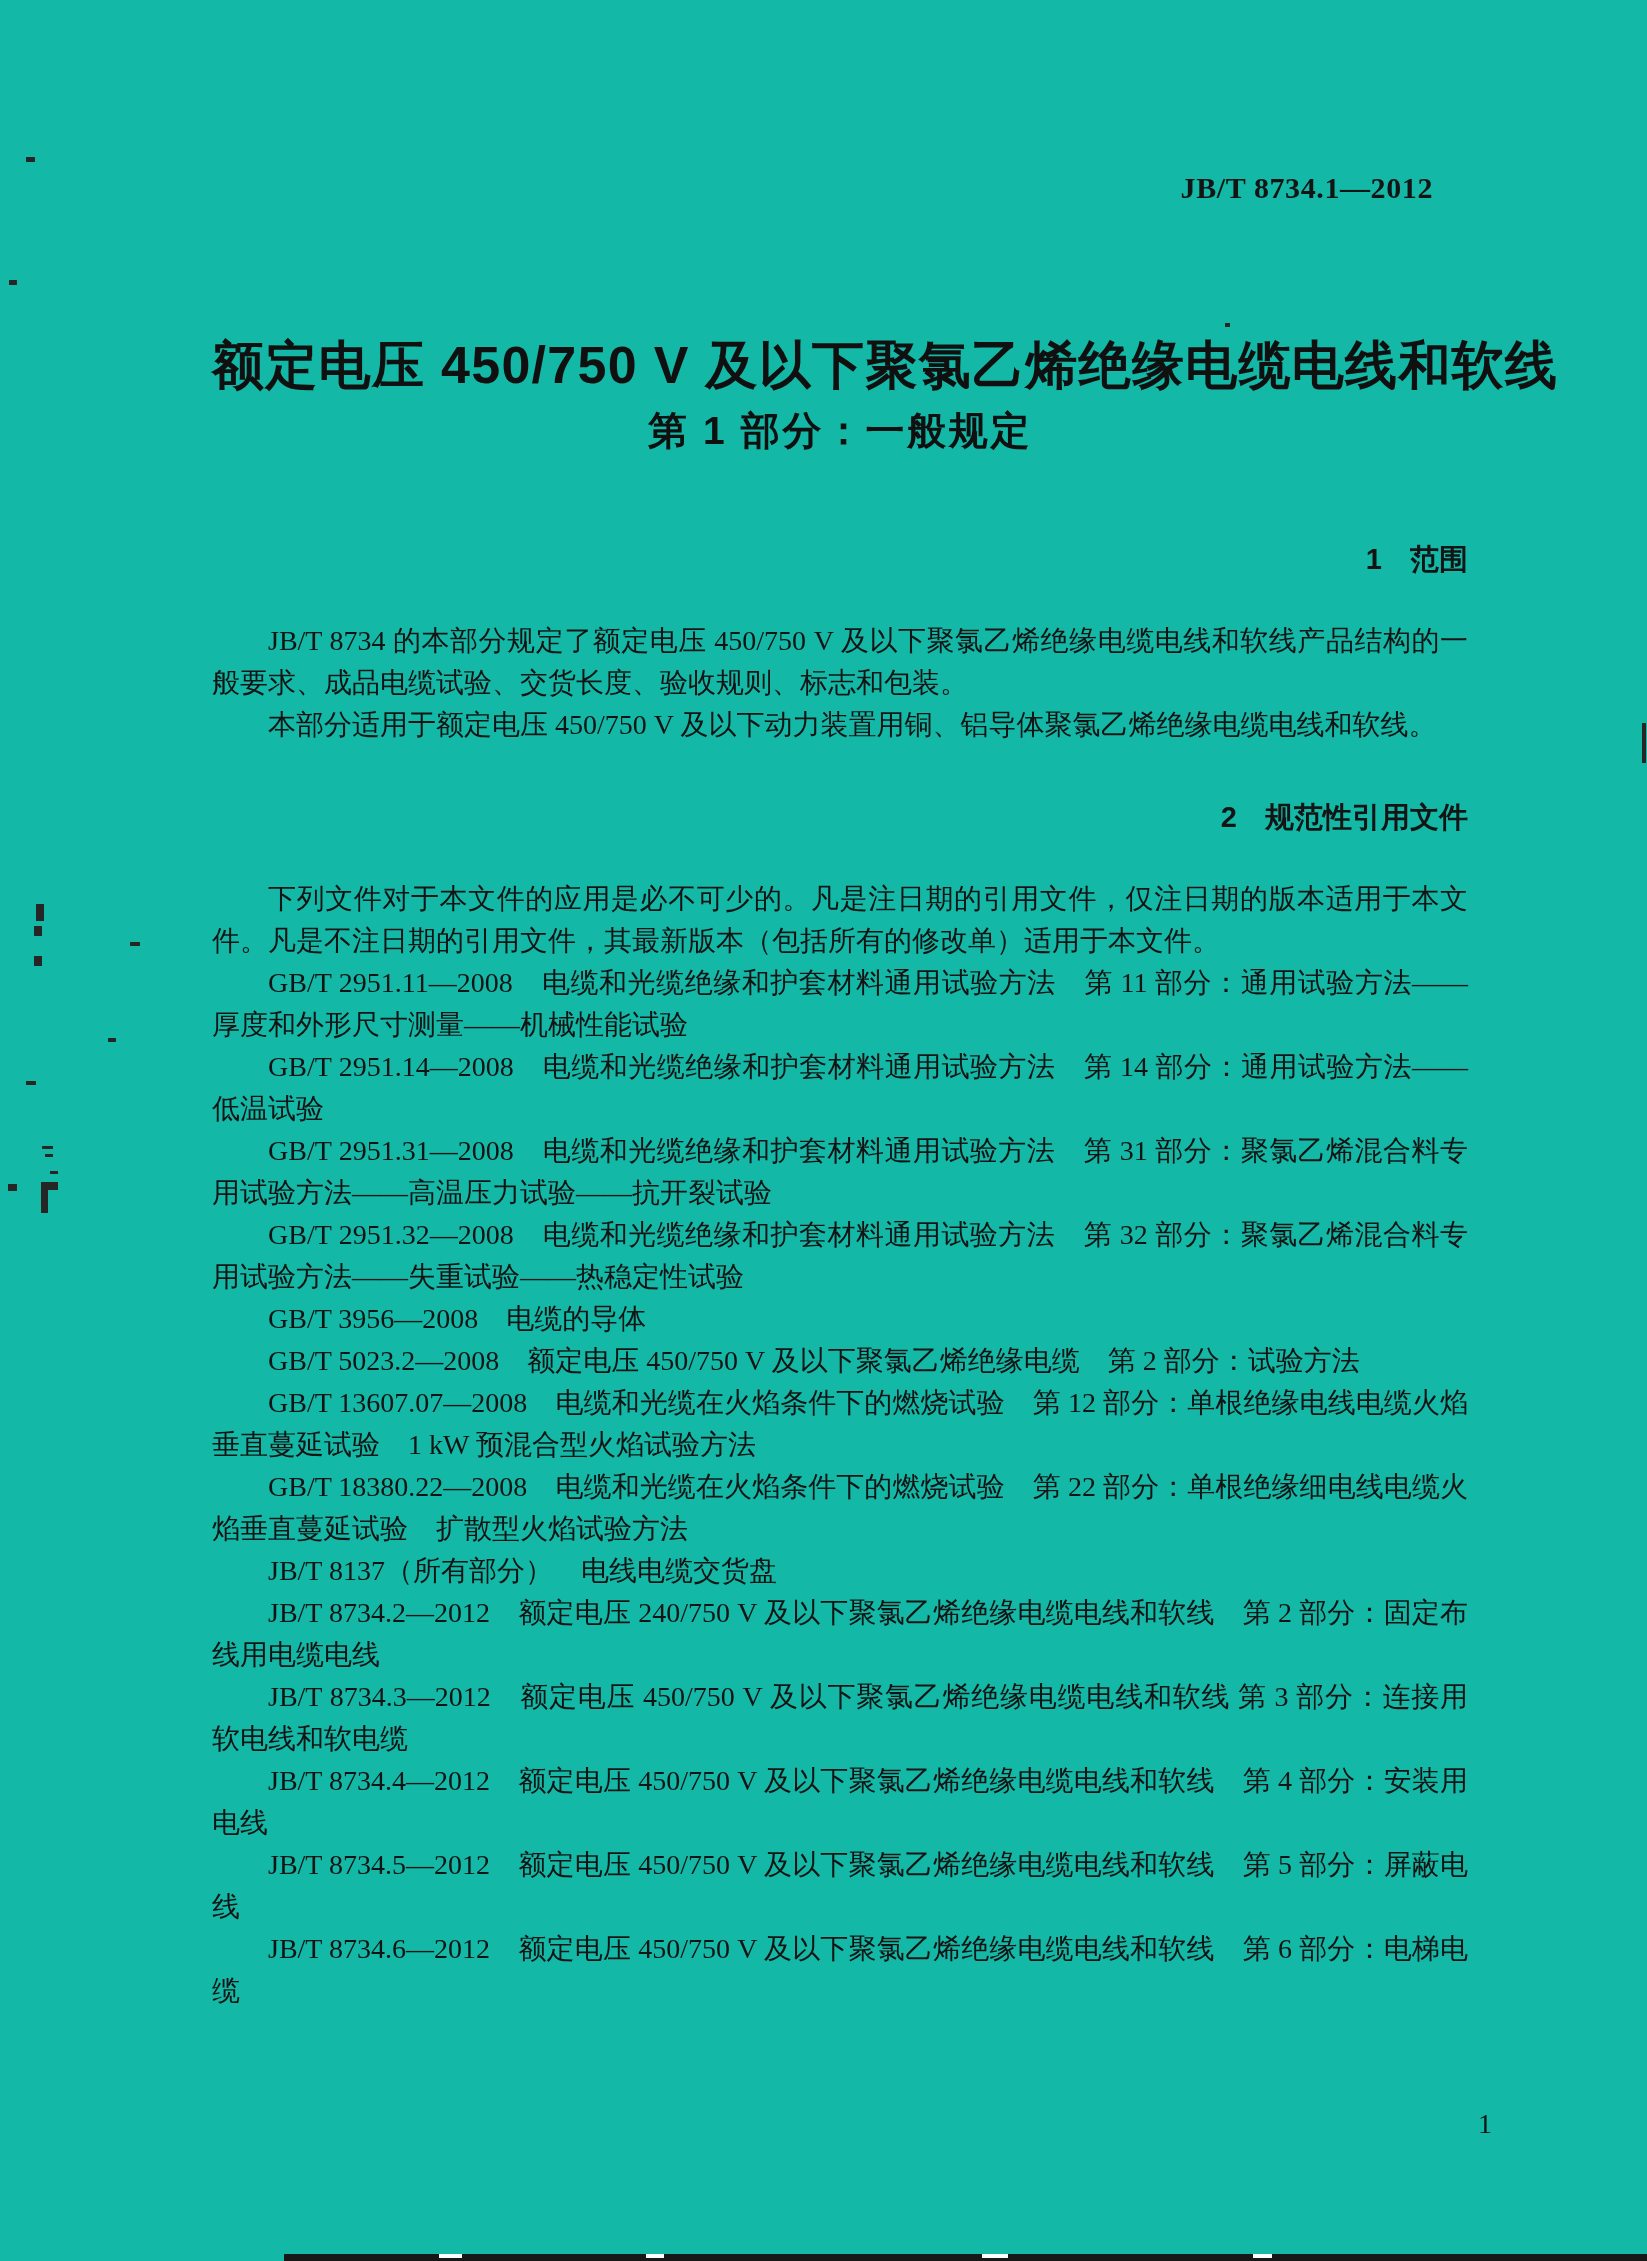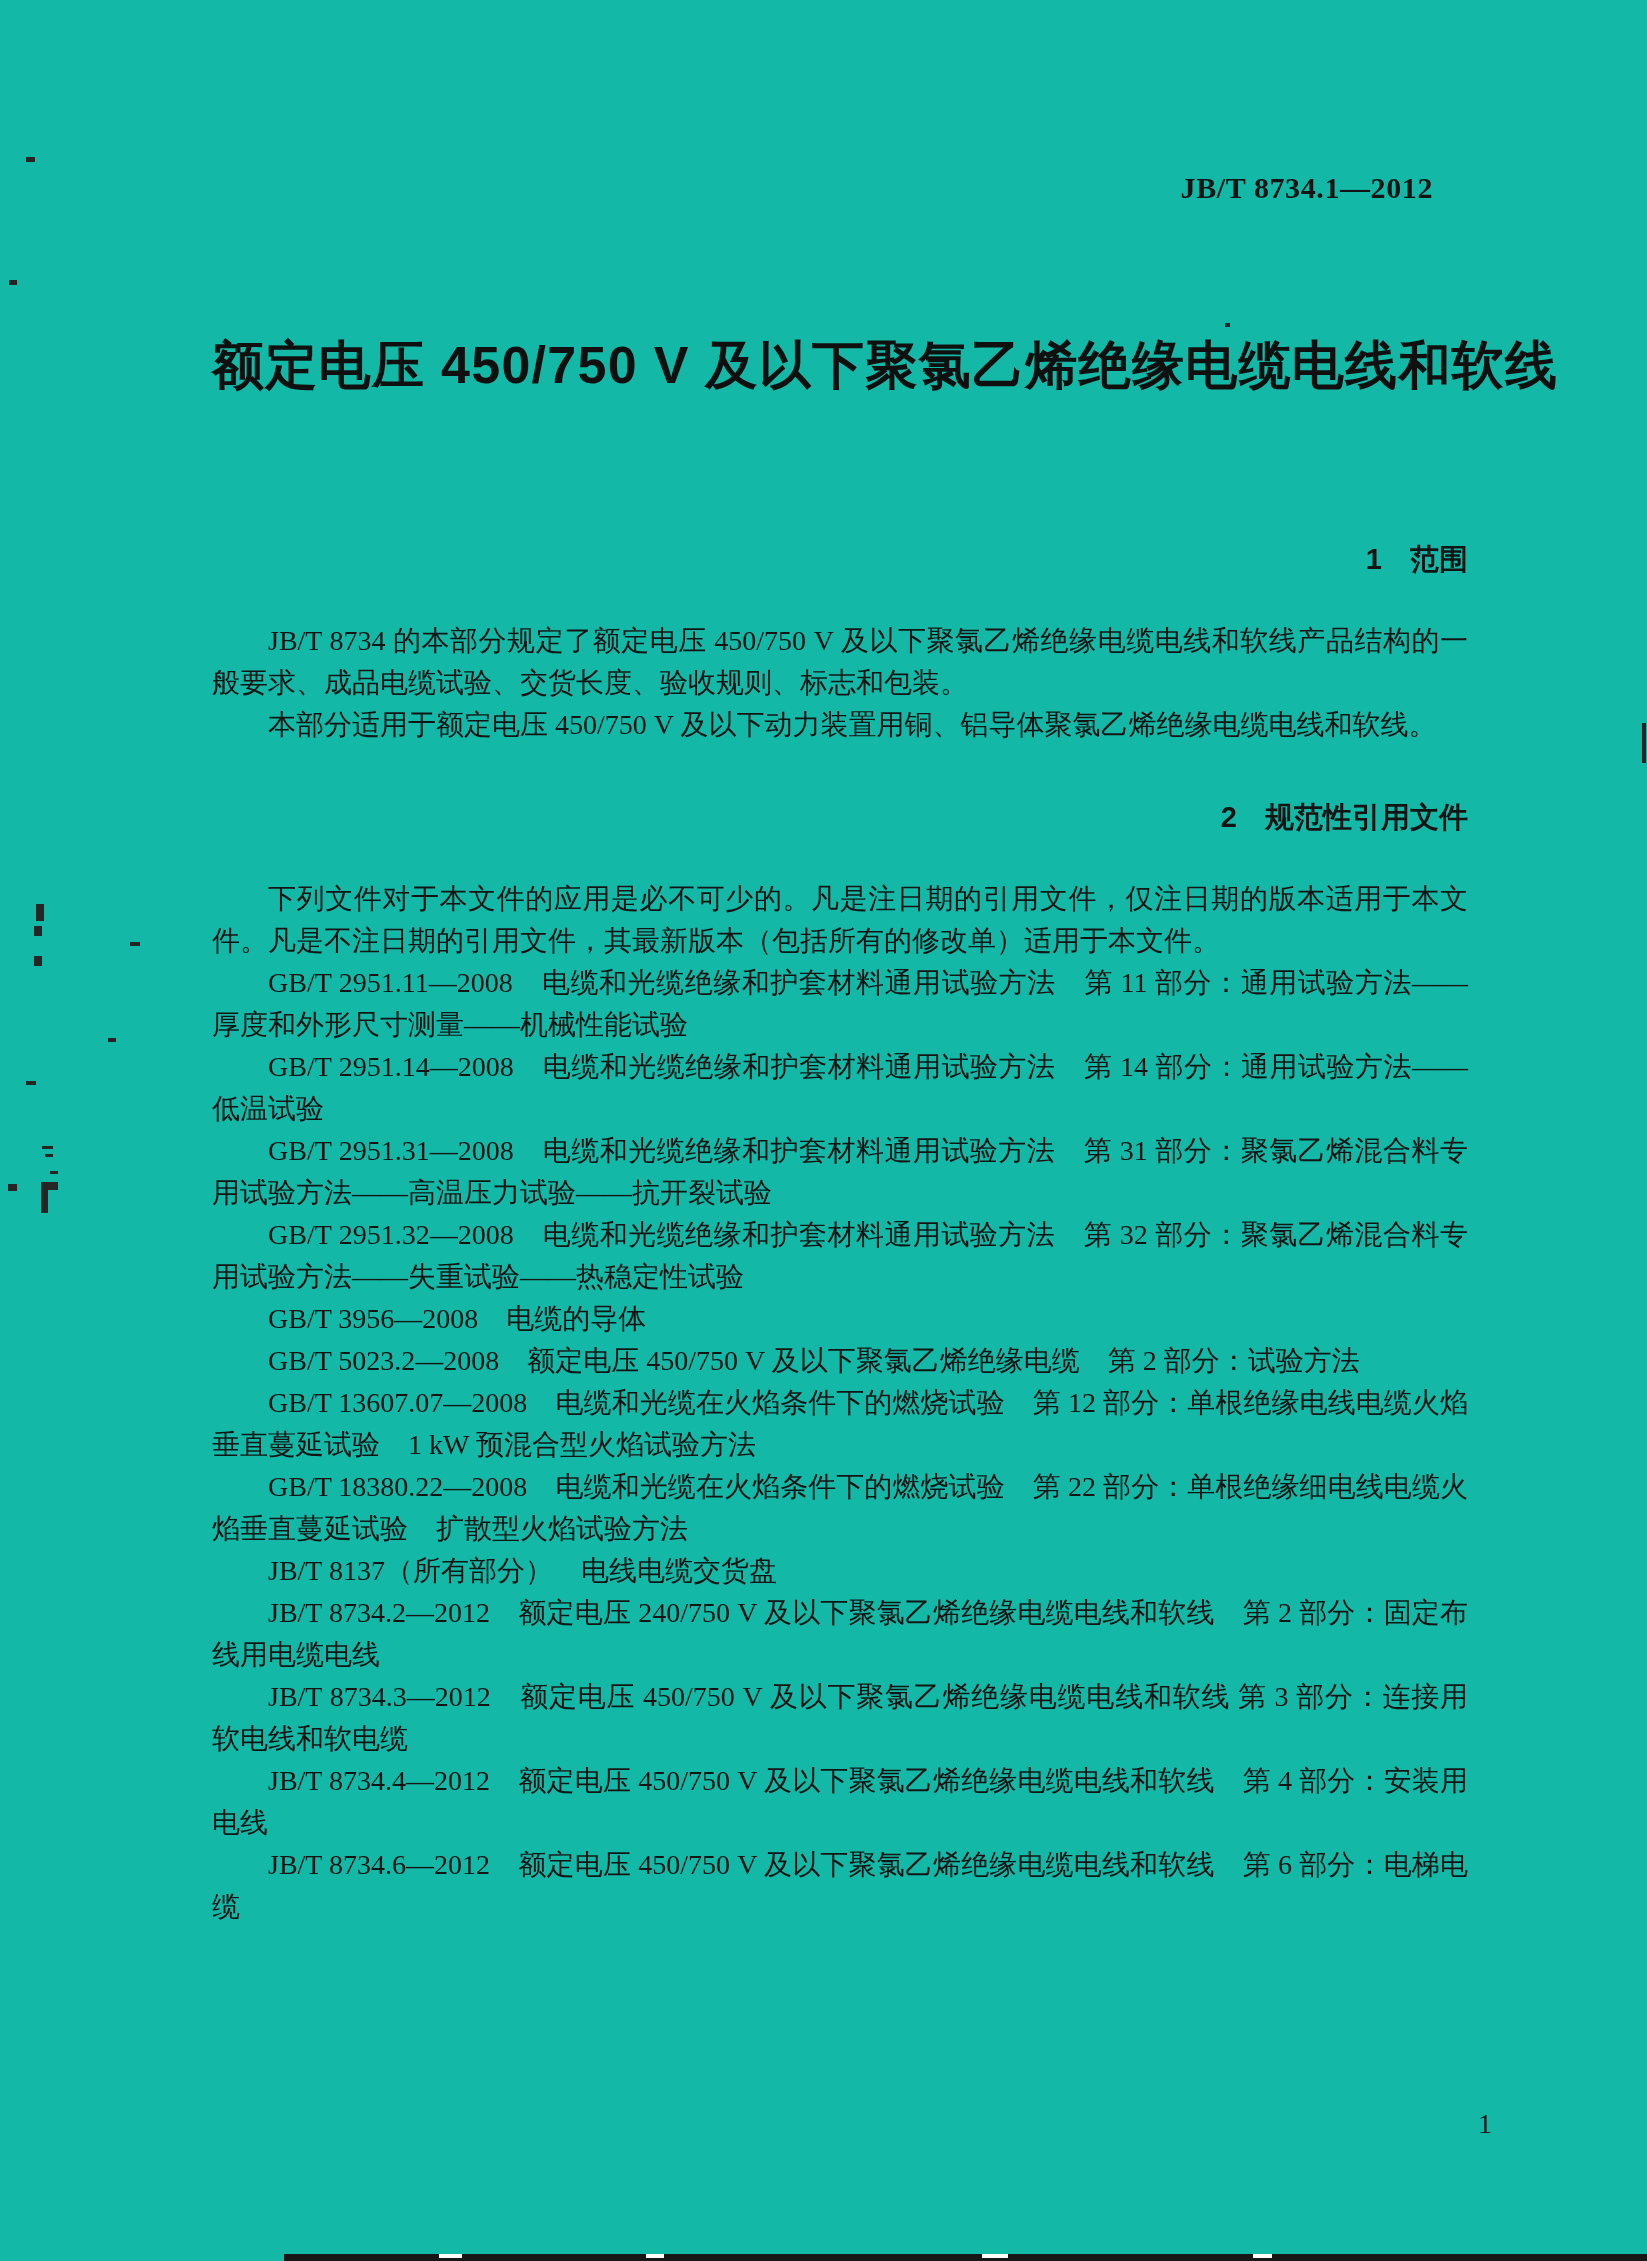--- a/index.html
+++ b/index.html
@@ -92,20 +92,21 @@
 </style>
 </head>
 <body>
 
 <div class="page">
 
   <div class="doc-code">JB/T 8734.1—2012</div>
 
   <div class="title-block">
     <div class="title-line1">额定电压 450/750 V 及以下聚氯乙烯绝缘电缆电线和软线</div>
+    <div class="title-line2">第 1 部分：一般规定</div>
   </div>
 
   <div class="content">
 
     <h2 class="sec-heading"><span class="sec-num">1</span><span>范围</span></h2>
 
     <p>JB/T 8734 的本部分规定了额定电压 450/750 V 及以下聚氯乙烯绝缘电缆电线和软线产品结构的一般要求、成品电缆试验、交货长度、验收规则、标志和包装。</p>
     <p>本部分适用于额定电压 450/750 V 及以下动力装置用铜、铝导体聚氯乙烯绝缘电缆电线和软线。</p>
 
     <h2 class="sec-heading second"><span class="sec-num">2</span><span>规范性引用文件</span></h2>
@@ -117,20 +118,21 @@
     <p>GB/T 2951.31—2008　电缆和光缆绝缘和护套材料通用试验方法　第 31 部分：聚氯乙烯混合料专用试验方法——高温压力试验——抗开裂试验</p>
     <p>GB/T 2951.32—2008　电缆和光缆绝缘和护套材料通用试验方法　第 32 部分：聚氯乙烯混合料专用试验方法——失重试验——热稳定性试验</p>
     <p>GB/T 3956—2008　电缆的导体</p>
     <p>GB/T 5023.2—2008　额定电压 450/750 V 及以下聚氯乙烯绝缘电缆　第 2 部分：试验方法</p>
     <p>GB/T 13607.07—2008　电缆和光缆在火焰条件下的燃烧试验　第 12 部分：单根绝缘电线电缆火焰垂直蔓延试验　1 kW 预混合型火焰试验方法</p>
     <p>GB/T 18380.22—2008　电缆和光缆在火焰条件下的燃烧试验　第 22 部分：单根绝缘细电线电缆火焰垂直蔓延试验　扩散型火焰试验方法</p>
     <p>JB/T 8137（所有部分）　电线电缆交货盘</p>
     <p>JB/T 8734.2—2012　额定电压 240/750 V 及以下聚氯乙烯绝缘电缆电线和软线　第 2 部分：固定布线用电缆电线</p>
     <p>JB/T 8734.3—2012　额定电压 450/750 V 及以下聚氯乙烯绝缘电缆电线和软线 第 3 部分：连接用软电线和软电缆</p>
     <p>JB/T 8734.4—2012　额定电压 450/750 V 及以下聚氯乙烯绝缘电缆电线和软线　第 4 部分：安装用电线</p>
+    <p>JB/T 8734.5—2012　额定电压 450/750 V 及以下聚氯乙烯绝缘电缆电线和软线　第 5 部分：屏蔽电线</p>
     <p>JB/T 8734.6—2012　额定电压 450/750 V 及以下聚氯乙烯绝缘电缆电线和软线　第 6 部分：电梯电缆</p>
   </div>
 
   <div class="page-num">1</div>
 
   <div class="artifact" style="left:26px;  top:157px;  width:9px; height:5.2px;"></div>
   <div class="artifact" style="left:9px;  top:280px;  width:7.8px; height:5.2px;"></div>
   <div class="artifact" style="left:1225px;top:323px;  width:4.5px;  height:3.9px;"></div>
   <div class="artifact" style="left:36px;  top:904px; width:7.8px; height:17px;"></div>
   <div class="artifact" style="left:34px;  top:926px; width:7.8px; height:10.3px;"></div>

